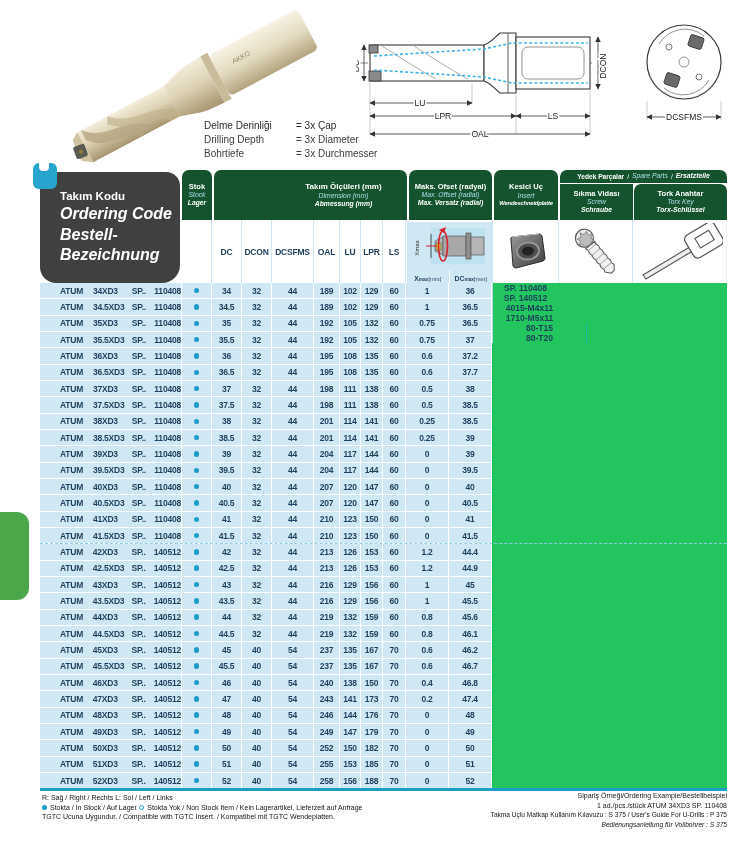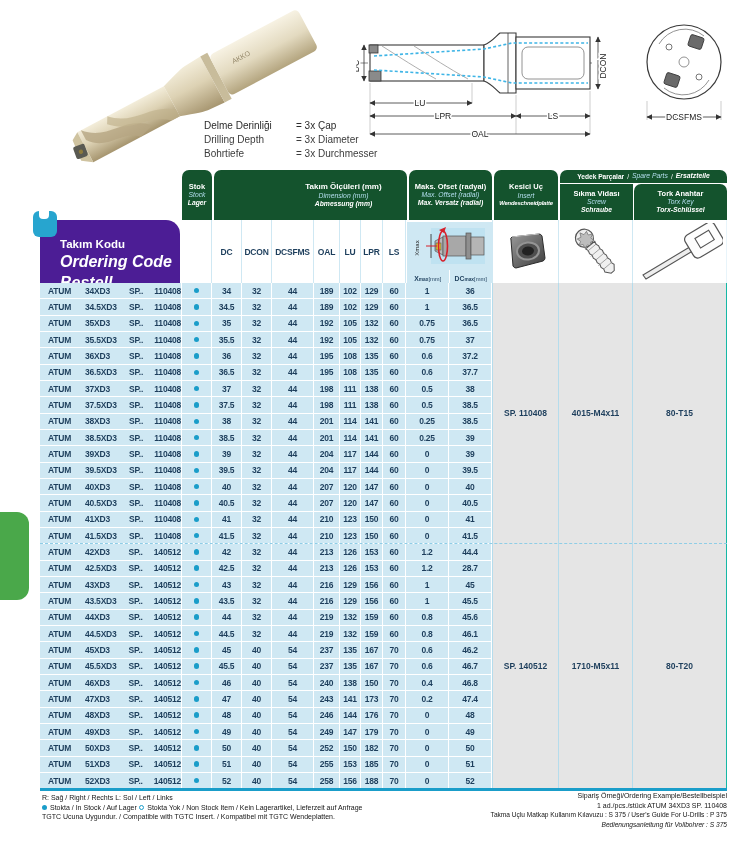--- a/index.html
+++ b/index.html
@@ -11,23 +11,23 @@
   .depth-note .dn-row{display:flex;line-height:14px;}
   .depth-note .dn-label{width:92px;}
   .depth-note .dn-row.it{color:#3c3c3c;}
   .side-drawing{position:absolute;left:356px;top:6px;width:265px;height:140px;}
   .front-drawing{position:absolute;left:634px;top:14px;width:104px;height:120px;}
   svg text{font-family:"Liberation Sans",sans-serif;}
   .dimtxt{font-size:8.5px;fill:#222;text-anchor:middle;paint-order:stroke;stroke:#fff;stroke-width:3px;}
   
   .catalog-table{position:absolute;left:40px;top:170px;width:687px;height:621px;}
   .catalog-table *{box-sizing:border-box;}
-  .code-head{position:absolute;left:0;top:2px;width:140px;height:111px;background:#4c1d95;
+  .code-head{position:absolute;left:0;top:2px;width:140px;height:111px;background:#404040;
              border-radius:14px 14px 18px 16px;color:#fff;display:flex;flex-direction:column;
-             justify-content:center;padding-left:20px;line-height:1.3;margin-top:48px;}
+             justify-content:center;padding-left:20px;line-height:1.3;}
   .code-head .l1{font-weight:bold;font-size:11.5px;}
   .code-head .l2,.code-head .l3{font-weight:bold;font-style:italic;font-size:16px;}
   .corner-icon{position:absolute;left:-7px;top:-9px;width:24px;height:26px;background:#27a5cf;
                border-radius:6px;z-index:3;}
   .corner-icon:before{content:"";position:absolute;left:6px;top:-2px;width:10px;height:10px;
                background:#fff;border-radius:2px 2px 4px 4px;}
   .th{position:absolute;background:#14532d;border-radius:7px 7px 0 0;color:#fff;text-align:center;
       display:flex;flex-direction:column;justify-content:center;line-height:1.18;}
   .th .tr{font-weight:bold;font-size:7.5px;}
   .th .en{font-style:italic;font-size:6.8px;color:#b4dfef;}
@@ -59,31 +59,31 @@
               justify-content:center;border-left:1px solid #cfe8f3;}
   .pc-insert{left:452px;width:66px;}
   .pc-screw{left:518px;width:74px;}
   .pc-torx{left:592px;width:95px;border-right:1px solid #e8f4fa;}
   
   .rows{position:absolute;left:0;top:113px;width:452px;height:505px;display:flex;flex-direction:column;}
   .row{display:flex;flex:1;border-bottom:1px solid #fff;}
   .rows .row:last-child{border-bottom:none;}
   .cell{background:#cfe8f3;border-right:1px solid #fff;display:flex;align-items:center;
         justify-content:center;font-size:8.5px;font-weight:bold;color:#1d3e5c;letter-spacing:-0.2px;}
-  .w-code{width:142px;justify-content:flex-start;padding-left:8px;}
+  .w-code{width:142px;justify-content:flex-start;padding-left:20px;}
   .w-stok{width:30px;}
   .w-dc{width:30px;}.w-dcon{width:30px;}.w-dcsfms{width:42px;}.w-oal{width:26px;}
   .w-lu{width:21px;}.w-lpr{width:22px;}.w-ls{width:23px;}.w-xmax{width:43px;}.w-dcmax{width:43px;}
   .w-code span{display:inline-block;}
   .w-code .p0{width:38px;}.w-code .p1{width:45px;}.w-code .p2{width:26px;}
   .dot{width:5.5px;height:5.5px;border-radius:50%;background:#1a9dc9;}
   .group-sep{position:absolute;left:0;top:373px;width:687px;height:0;
              border-top:1px dashed #8ecde6;z-index:2;}
   
-  .merged{position:absolute;left:452px;top:113px;width:235px;height:505px;display:flex;background:#e5e5e5;}
+  .merged{position:absolute;left:452px;top:113px;width:235px;height:505px;display:flex;background:#22c55e;flex-direction:column;}
   .mcol{display:flex;flex-direction:column;border-left:1px solid #b5dcec;}
   .mcol.c1{width:66px;}.mcol.c2{width:74px;}.mcol.c3{width:95px;border-right:1px solid #14b8a6;}
   .mcell{display:flex;align-items:center;justify-content:center;font-size:8.5px;font-weight:bold;
          color:#1d3e5c;}
   .mcell.g1{flex:16;}.mcell.g2{flex:15;}
   .bottom-bar{position:absolute;left:0;top:618px;width:687px;height:3px;background:#1a9dc9;}
   
   .green-tab{position:absolute;left:0;top:512px;width:29px;height:88px;background:#4aa84a;
              border-radius:0 12px 12px 0;}
   
@@ -673,21 +673,21 @@
             <span class="dot"></span>
           </div>
     <div class="cell w-dc">42.5</div>
     <div class="cell w-dcon">32</div>
     <div class="cell w-dcs w-dcsfms">44</div>
     <div class="cell w-oal">213</div>
     <div class="cell w-lu">126</div>
     <div class="cell w-lpr">153</div>
     <div class="cell w-ls">60</div>
     <div class="cell w-xmax">1.2</div>
-    <div class="cell w-dcmax">28.7</div>
+    <div class="cell w-dcmax">44.9</div>
   </div>
         <div class="row">
     <div class="cell w-code">
             <span class="p0">ATUM</span>
             <span class="p1">43XD3</span>
             <span class="p2">SP..</span>
             <span class="p3">140512</span>
           </div>
     <div class="cell w-stok">
             <span class="dot"></span>

